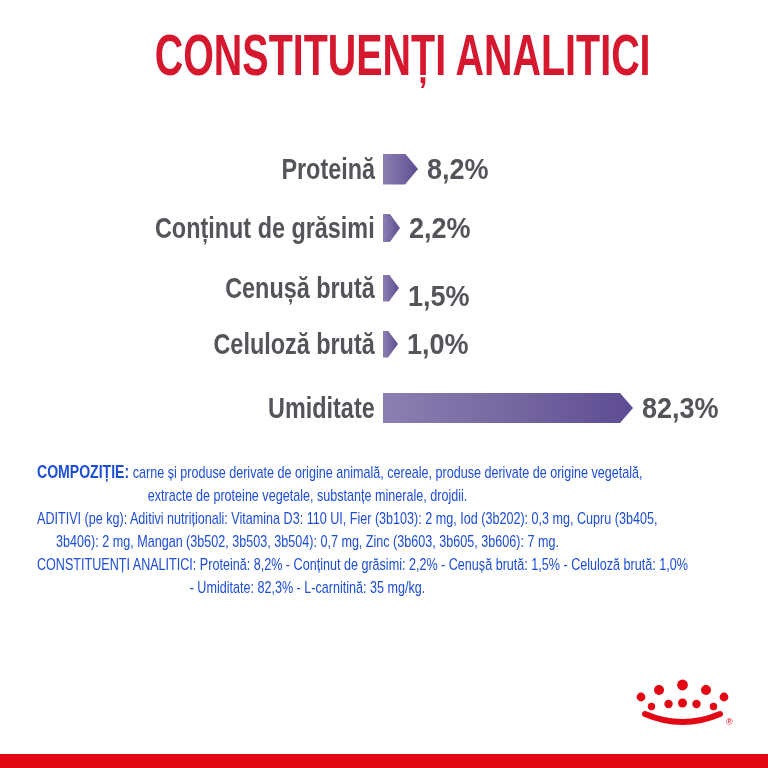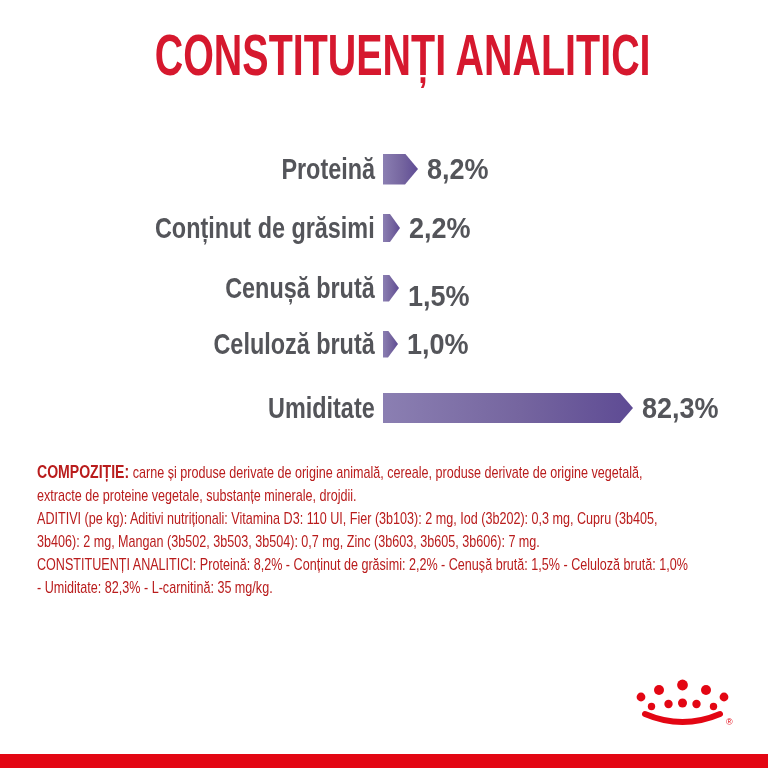--- a/index.html
+++ b/index.html
@@ -19,21 +19,21 @@
     display:flex; align-items:center; justify-content:flex-end; }
   .bar-label span { font-size:30px; font-weight:bold; color:#54555a;
     white-space:nowrap; transform:scaleX(0.78); transform-origin:right center; }
   .bar { position:absolute; left:383px;
     background:linear-gradient(90deg,#8b7fb2 0%,#75659f 55%,#5e4b94 100%); }
   .bar-value { position:absolute; top:0; height:34px; display:flex; align-items:center; }
   .bar-value span { font-size:30px; font-weight:bold; color:#54555a;
     white-space:nowrap; transform:scaleX(0.9); transform-origin:left center; }
 
   
-  .composition { position:absolute; left:37px; top:460px; width:731px; color:#b91c1c; }
+  .composition { position:absolute; left:37px; top:460px; width:731px; color:#1d4ed8;text-align:center; }
   .comp-line { display:block; white-space:nowrap; font-size:17px; line-height:23px;
     transform:scaleX(0.74); transform-origin:left top; }
   .comp-heading { font-weight:bold; font-size:19px; }
 
   
   .bottom-bar { position:absolute; left:0; top:754px; width:768px; height:14px; background:#e30613; }
   .crown { position:absolute; left:626px; top:678px; width:112px; height:62px; }
 </style>
 </head>
 <body>

